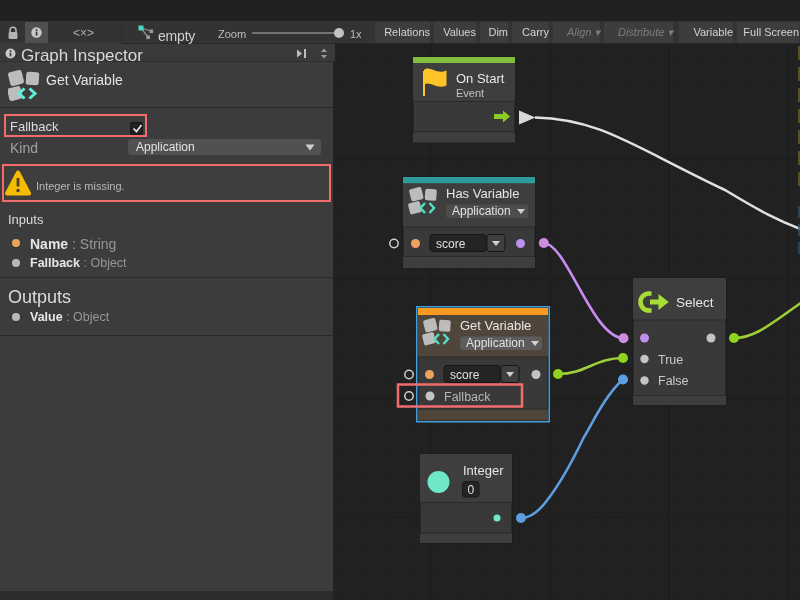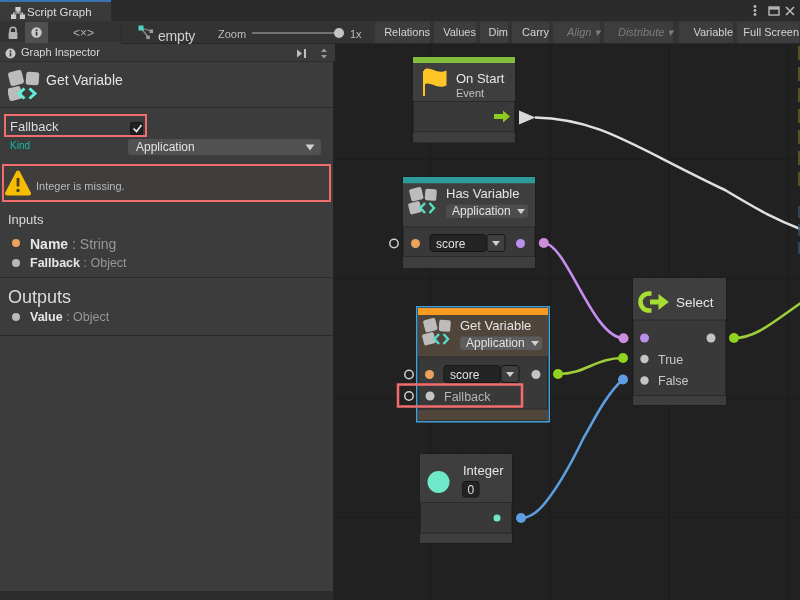--- a/index.html
+++ b/index.html
@@ -19,61 +19,36 @@
   border-bottom:1px solid #282828; }
 .tbtn { position:absolute; top:1px; height:21px; background:#3d3d3d; color:#d4d4d4;
   font-size:11px; line-height:21px; text-align:right; }
 .tbtn.dis { color:#7d7d7d;font-style:italic; }
 #infobtn { left:25px; top:1px; width:23px; height:21px; background:#505050; }
 
 
 #panel { left:0; top:44px; width:334px; height:556px; background:#3c3c3c;
   border-right:1px solid #242424; color:#d8d8d8; }
 #phead { left:0; top:0; width:390px; height:18px; background:#3a3a3a;
-  border-bottom:1px solid #2e2e2e; font-size:11px; }
+  border-bottom:1px solid #2e2e2e; font-size:17px; }
 .divider { position:absolute; left:0; width:333px; height:1px; background:#2a2a2a; }
 .redbox { position:absolute; border:2px solid #f16c6c; }
 #warn { left:2px; top:120px; width:329px; height:38px; background:#403e3d; }
 .dim { color:#979797; font-weight:normal; }
 #kinddrop { left:128px; top:95px; width:193px; height:16px; background:#515151;
   border-radius:3px; font-size:12px; color:#e4e4e4; line-height:16px; }
 #checkbox { left:130px; top:78px; width:13px; height:13px; background:#212121;
   border-radius:2px; border:1px solid #161616; }
 .pdot { position:absolute; width:8px; height:8px; border-radius:50%; }
 #pbottom { left:0px; top:547px; width:333px; height:9px; background:#2c2c2c; }
 </style>
 </head>
 <body>
 <div id="root">
 
-  <div id="titlebar" class="abs">
-    <div id="tab" class="abs">
-      <svg class="abs" style="left:11px;top:5px" width="14" height="12" viewBox="0 0 14 12">
-        <g stroke="#cccccc" stroke-width="1.2" fill="none">
-          <rect x="5" y="0.6" width="4" height="3.4" fill="#cccccc"></rect>
-          <rect x="0.6" y="8" width="4" height="3.4" fill="#cccccc"></rect>
-          <rect x="9.4" y="8" width="4" height="3.4" fill="#cccccc"></rect>
-          <path d="M7 4v2 M2.6 8V6h8.8v2"></path>
-        </g>
-      </svg>
-      <span class="txt">Script Graph</span>
-    </div>
-    <svg class="abs" style="left:750px;top:4px" width="48" height="14" viewBox="0 0 48 14">
-      <g fill="#b9b9b9">
-        <circle cx="5" cy="2.5" r="1.4"></circle>
-          <circle cx="5" cy="6.5" r="1.4"></circle>
-          <circle cx="5" cy="10.5" r="1.4"></circle>
-      </g>
-      <g stroke="#b9b9b9" fill="none">
-        <rect x="19" y="3" width="10" height="8" stroke-width="1.4"></rect>
-        <path d="M19 4.4h10" stroke-width="2.4"></path>
-        <path d="M36 3l8 8M44 3l-8 8" stroke-width="1.6"></path>
-      </g>
-    </svg>
-  </div>
 
   <div id="toolbar" class="abs">
     <div class="abs" style="left:0;top:21px;width:121px;height:22px;background:#3a3a3a"></div>
 
     <svg class="abs" style="left:7px;top:5px" width="12" height="14" viewBox="0 0 12 14">
       <path d="M3 6V4.2a3 3 0 016 0V6" stroke="#b4b4b4" stroke-width="1.6" fill="none"></path>
       <rect x="1.6" y="6" width="8.8" height="7" rx="1" fill="#b4b4b4"></rect>
     </svg>
 
     <div id="infobtn" class="abs"></div>
@@ -137,21 +112,21 @@
     <div class="abs" style="left:46px;top:28px;font-size:14px;color:#e2e2e2">Get Variable</div>
     <div class="divider" style="top:63px"></div>
 
     <div class="abs" style="left:10px;top:75px;font-size:13px;color:#dcdcdc">Fallback</div>
     <div id="checkbox" class="abs"></div>
     <svg class="abs" style="left:132px;top:80px" width="11" height="9" viewBox="0 0 11 9">
       <path d="M1.5 4.5l3 3 5-6.5" stroke="#e8e8e8" stroke-width="1.7" fill="none"></path>
     </svg>
     <div class="redbox" style="left:4px;top:70px;width:143px;height:23px"></div>
 
-    <div class="abs" style="left:10px;top:96px;font-size:10px;color:#14b8a6">Kind</div>
+    <div class="abs" style="left:10px;top:96px;font-size:14px;color:#a3a3a3">Kind</div>
     <div id="kinddrop" class="abs">
       <span style="margin-left:8px">Application</span>
       <svg class="abs" style="right:6px;top:5px" width="10" height="7" viewBox="0 0 10 7">
         <path d="M0.5 0.5h9L5 6.5z" fill="#d0d0d0"></path>
       </svg>
     </div>
 
     <div id="warn" class="abs redbox"></div>
     <svg class="abs" style="left:5px;top:126px" width="26" height="27" viewBox="0 0 26 27">
       <path d="M13 2.5L24 23.5H2Z" fill="#f5bc00" stroke="#f5bc00" stroke-width="4" stroke-linejoin="round"></path>

